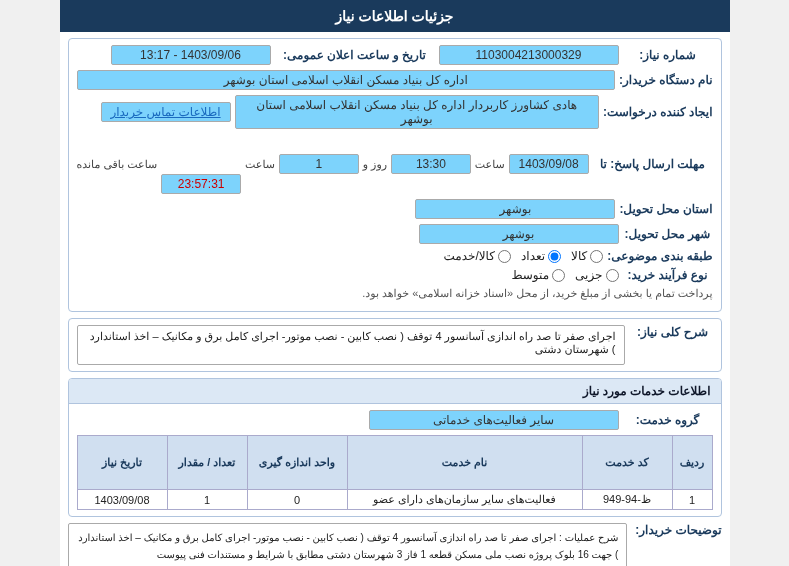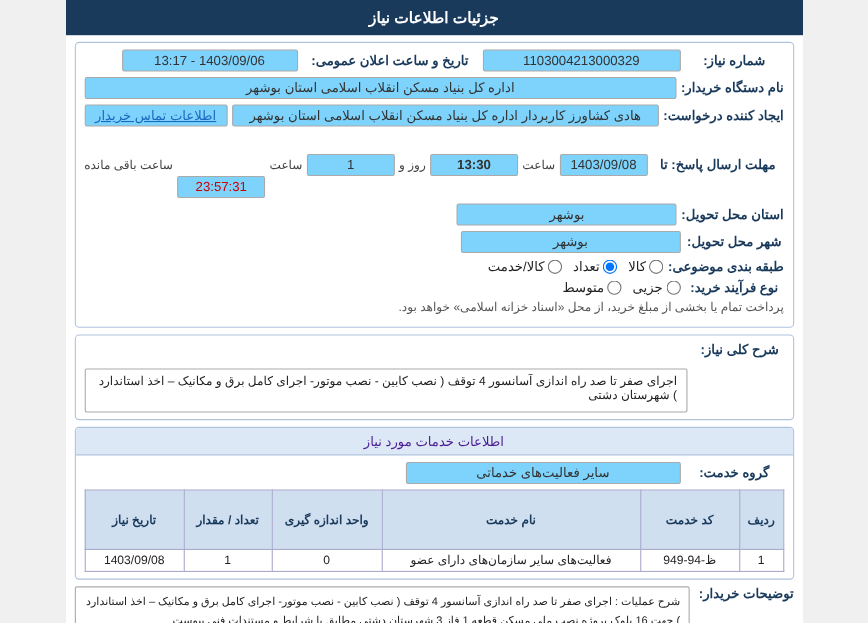--- a/index.html
+++ b/index.html
@@ -53,44 +53,45 @@
       min-height: 20px;
       flex: 1;
       text-align: center;
       border-radius: 2px;
       color: #333;
     }
     .value-box.link {
       color: #1a6abf;
       text-decoration: underline;
       cursor: pointer;
+      margin-left: 24px;
     }
     .small-label {
       color: #444;
       white-space: nowrap;
       font-size: 11px;
     }
     .radio-group {
       display: flex;
       align-items: center;
       gap: 10px;
     }
     .radio-item {
       display: flex;
       align-items: center;
       gap: 3px;
     }
     .section-title {
       background: #dce8f5;
       padding: 5px 10px;
-      font-weight: normal;
-      color: #4c1d95;
+      font-weight: bold;
+      color: #0f172a;
       border-bottom: 1px solid #b0c4de;
       font-size: 12px;
-      text-align: center;
+      text-align: right;
     }
     .service-table {
       width: 100%;
       border-collapse: collapse;
       font-size: 11px;
     }
     .service-table th {
       background: #d0dff0;
       border: 1px solid #aac;
       padding: 20px 6px;
@@ -155,21 +156,21 @@
       <div class="row">
         <span class="label">ایجاد کننده درخواست:</span>
         <div class="value-box">هادی کشاورز کاربردار اداره کل بنیاد مسکن انقلاب اسلامی استان بوشهر</div>
         <div class="value-box link" style="max-width:130px; color:#1a6abf; text-decoration:underline; cursor:pointer;">اطلاعات تماس خریدار</div>
       </div>
 
       <div class="row">
         <span class="label" style="min-width:120px;">مهلت ارسال پاسخ: تا</span>
         <div class="value-box col-medium">1403/09/08</div>
         <span class="small-label">ساعت</span>
-        <div class="value-box" style="width:60px;font-weight:bold;">13:30</div>
+        <div class="value-box" style="width:60px;">13:30</div>
         <span class="small-label">روز و</span>
         <div class="value-box" style="width:30px;">1</div>
         <span class="small-label">ساعت</span>
         <div class="value-box" style="width:80px; color:#c00;margin-top:40px;">23:57:31</div>
         <span class="small-label">ساعت باقی مانده</span>
       </div>
 
       <div class="row">
         <span class="label">استان محل تحویل:</span>
         <div class="value-box" style="max-width:200px;">بوشهر</div>
@@ -215,21 +216,21 @@
       <div class="row">
         <span style="color:#555; font-size:11px;">پرداخت تمام یا بخشی از مبلغ خرید، از محل «اسناد خزانه اسلامی» خواهد بود.</span>
       </div>
 
     </div>
   </div>
 
   <div class="section">
     <div style="padding:6px 8px; display:flex; gap:8px; align-items:flex-start;">
       <span class="label" style="min-width:80px;">شرح کلی نیاز:</span>
-      <div style="flex:1; border:1px solid #aaa; padding:4px 8px; min-height:40px; font-size:11px; text-align:right; direction:rtl; background:#fff; border-radius:2px;margin-top:24px;">اجرای صفر تا صد راه اندازی آسانسور 4 توقف ( نصب کابین - نصب موتور- اجرای کامل برق و مکانیک – اخذ استاندارد )  شهرستان دشتی</div>
+      <div style="flex:1; border:1px solid #aaa; padding:4px 8px; min-height:40px; font-size:11px; text-align:right; direction:rtl; background:#fff; border-radius:2px;">اجرای صفر تا صد راه اندازی آسانسور 4 توقف ( نصب کابین - نصب موتور- اجرای کامل برق و مکانیک – اخذ استاندارد )  شهرستان دشتی</div>
     </div>
   </div>
 
   <div class="section">
     <div class="section-title">اطلاعات خدمات مورد نیاز</div>
     <div style="padding:6px 8px;">
 
       <div class="row">
         <span class="label">گروه خدمت:</span>
         <div class="value-box" style="max-width:250px;">سایر فعالیت‌های خدماتی</div>

